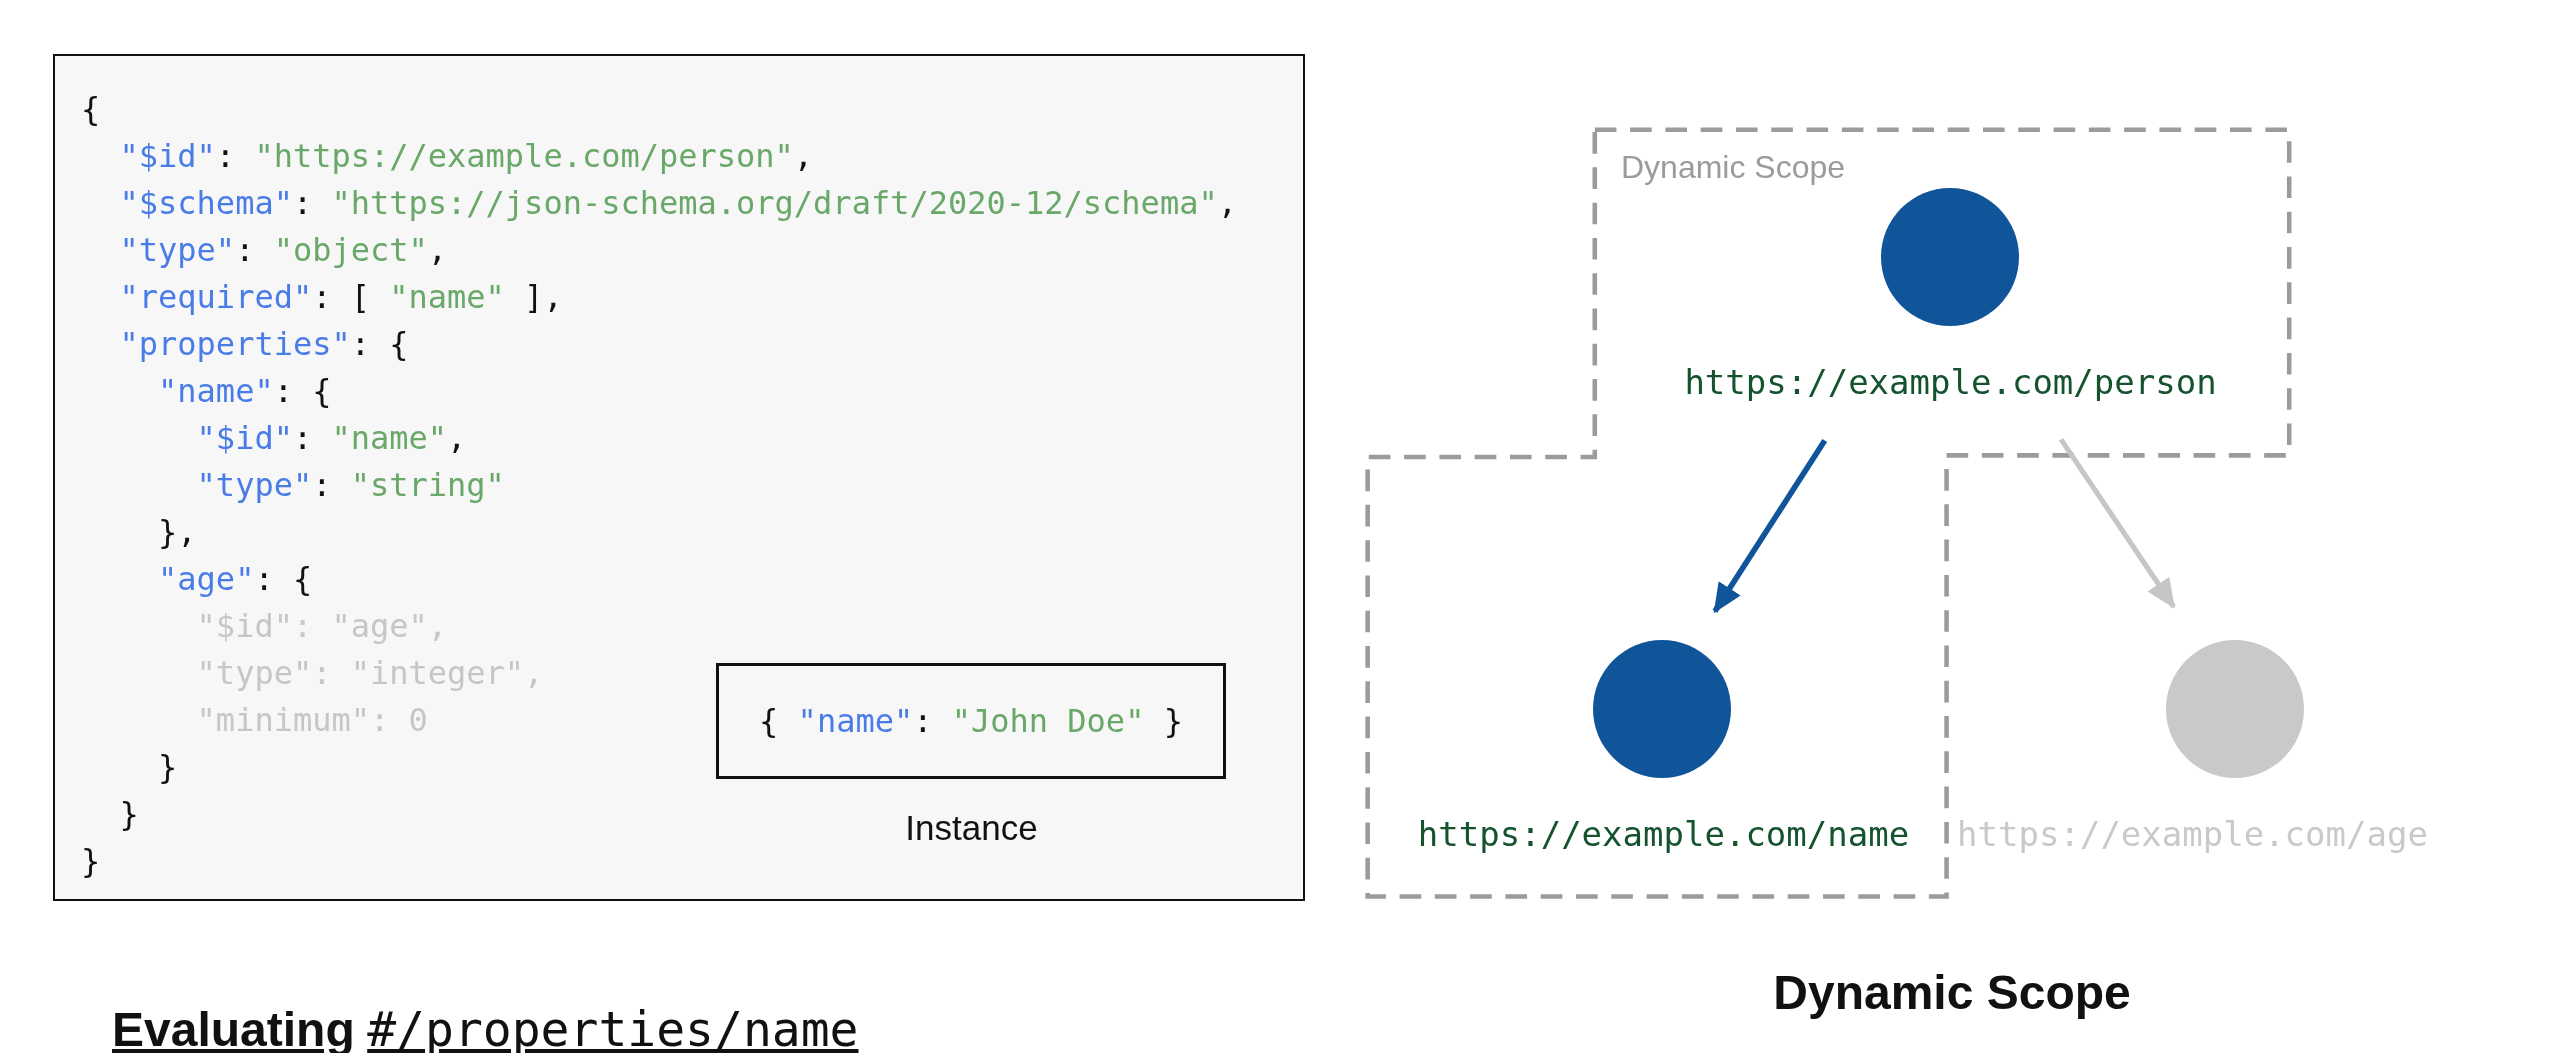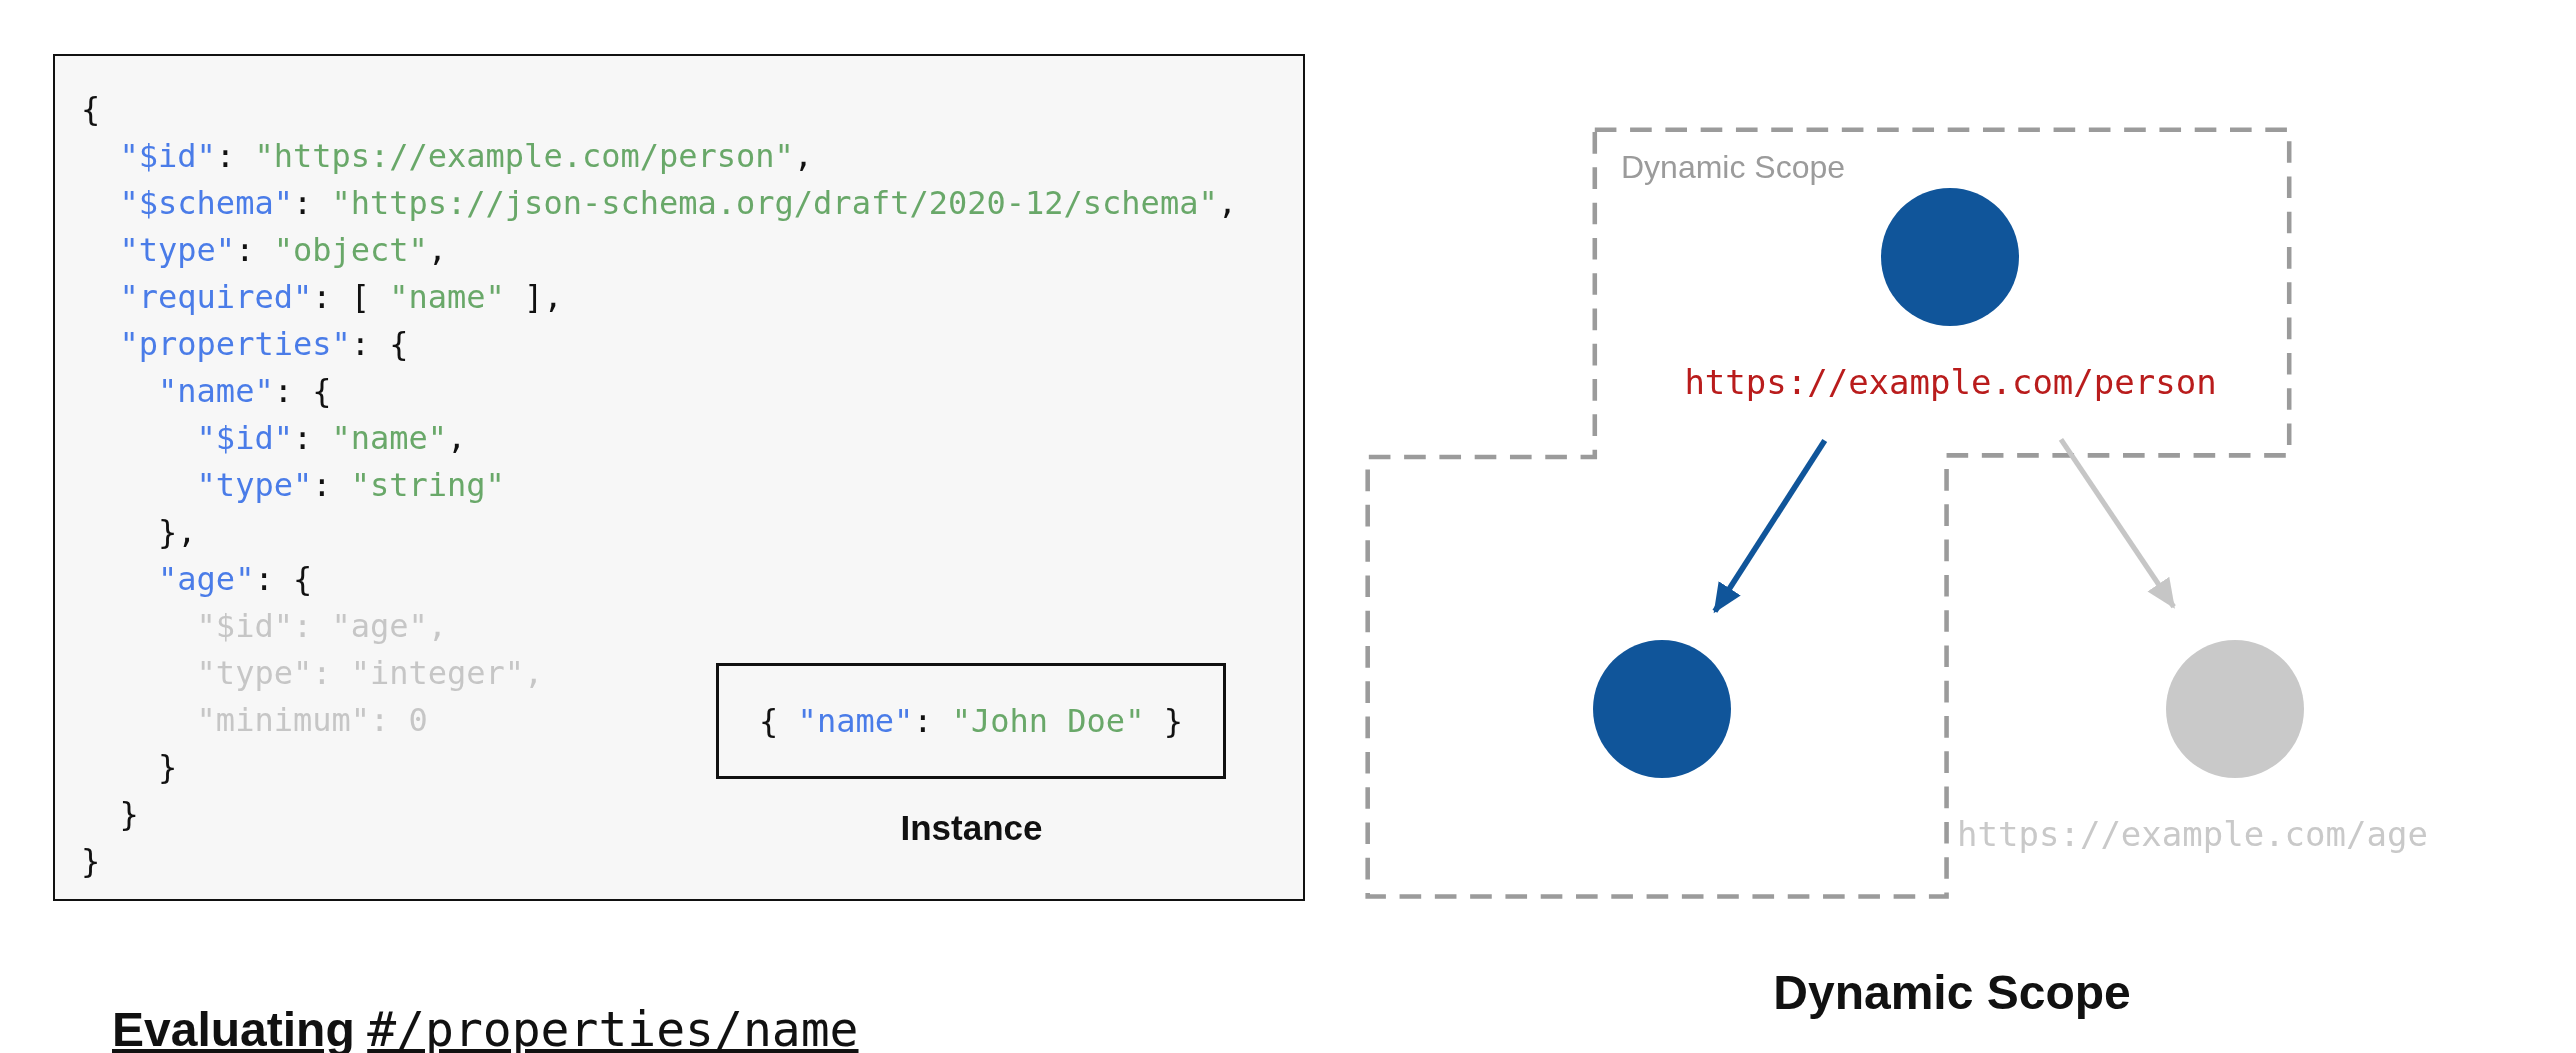--- a/index.html
+++ b/index.html
@@ -47,21 +47,21 @@
     justify-content: center;
     font-family: "DejaVu Sans Mono", monospace;
     font-size: 32px;
     white-space: pre;
   }
   .instance-label {
     position: absolute;
     left: 661px; top: 752px;
     width: 511px;
     text-align: center;
-    font-weight: bold;
+    font-weight: normal;
     font-size: 35px;
     color: #111111;
   }
 
   
   .caption-left {
     position: absolute;
     left: 112px; top: 1001px;
     font-size: 48px;
     color: #111111;
@@ -109,21 +109,21 @@
   .node-blue { background: #10559a; }
   .node-gray { background: #c9c9c9; }
   .node-label {
     position: absolute;
     width: 569px;
     text-align: center;
     font-family: "DejaVu Sans Mono", monospace;
     font-size: 34px;
     white-space: nowrap;
   }
-  .label-blue { color: #b91c1c; }
+  .label-blue { color: #14532d; }
   .label-gray { color: #c9c9c9; }
 </style>
 </head>
 <body>
 
 <div id="stage">
 
   <div class="code-block">
     <pre class="code"><div class="code-line"><span class="tok-punct">{</span></div><div class="code-line"><span class="tok-punct">  </span><span class="tok-key">"$id"</span><span class="tok-punct">: </span><span class="tok-str">"https://example.com/person"</span><span class="tok-punct">,</span></div><div class="code-line"><span class="tok-punct">  </span><span class="tok-key">"$schema"</span><span class="tok-punct">: </span><span class="tok-str">"https://json-schema.org/draft/2020-12/schema"</span><span class="tok-punct">,</span></div><div class="code-line"><span class="tok-punct">  </span><span class="tok-key">"type"</span><span class="tok-punct">: </span><span class="tok-str">"object"</span><span class="tok-punct">,</span></div><div class="code-line"><span class="tok-punct">  </span><span class="tok-key">"required"</span><span class="tok-punct">: [ </span><span class="tok-str">"name"</span><span class="tok-punct"> ],</span></div><div class="code-line"><span class="tok-punct">  </span><span class="tok-key">"properties"</span><span class="tok-punct">: {</span></div><div class="code-line"><span class="tok-punct">    </span><span class="tok-key">"name"</span><span class="tok-punct">: {</span></div><div class="code-line"><span class="tok-punct">      </span><span class="tok-key">"$id"</span><span class="tok-punct">: </span><span class="tok-str">"name"</span><span class="tok-punct">,</span></div><div class="code-line"><span class="tok-punct">      </span><span class="tok-key">"type"</span><span class="tok-punct">: </span><span class="tok-str">"string"</span></div><div class="code-line"><span class="tok-punct">    },</span></div><div class="code-line"><span class="tok-punct">    </span><span class="tok-key">"age"</span><span class="tok-punct">: {</span></div><div class="code-line"><span class="tok-dim">      "$id": "age",</span></div><div class="code-line"><span class="tok-dim">      "type": "integer",</span></div><div class="code-line"><span class="tok-dim">      "minimum": 0</span></div><div class="code-line"><span class="tok-punct">    }</span></div><div class="code-line"><span class="tok-punct">  }</span></div><div class="code-line"><span class="tok-punct">}</span></div></pre>
 
@@ -152,18 +152,19 @@
     <line x1="3620" y1="772" x2="3818" y2="1066" stroke="#c6c6c6" stroke-width="9" marker-end="url(#head-gray)"></line>
   </svg>
 
   <div class="scope-title">Dynamic Scope</div>
 
   <div class="node node-blue" style="left:1881px; top:188px;"></div>
   <div class="node node-blue" style="left:1593px; top:640px;"></div>
   <div class="node node-gray" style="left:2166px; top:640px;"></div>
 
   <div class="node-label label-blue" style="left:1666px; top:362px;">https://example.com/person</div>
+  <div class="node-label label-blue" style="left:1379px; top:814px;">https://example.com/name</div>
   <div class="node-label label-gray" style="left:1908px; top:814px;">https://example.com/age</div>
 
   <div class="caption-right">Dynamic Scope</div>
 
 </div>
 
 
 </body></html>

